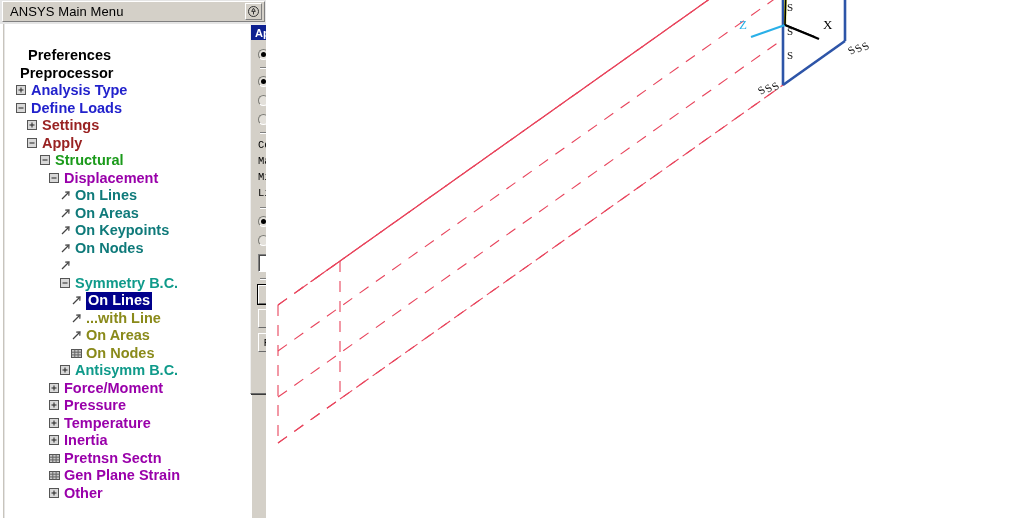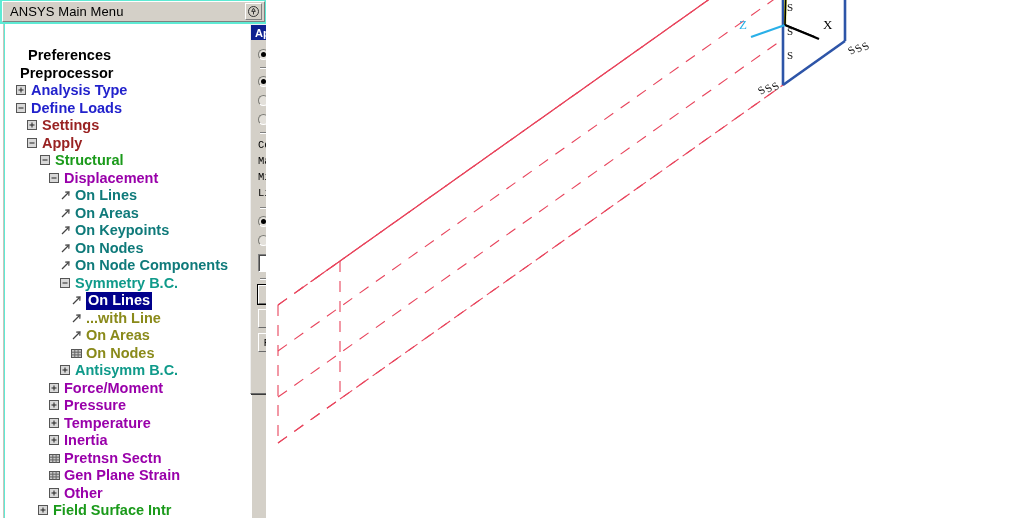--- a/index.html
+++ b/index.html
@@ -8,21 +8,21 @@
     width: 1024px; height: 518px;
     overflow: hidden;
     background: #ffffff;
     font-family: "Liberation Sans", sans-serif;
   }
   #root { position: relative; width: 1024px; height: 518px; background:#fff; }
 
   
   #main-menu {
     position: absolute; left: 0; top: 0; width: 266px; height: 518px;
-    background: #5eead4;
+    background: #e5e5e5;
   }
   #menu-titlebar {
     position: absolute; left: 2px; top: 1px; width: 263px; height: 21px;
     background: #d4d0c8;
     border: 1px solid #ffffff;
     border-right-color: #808080; border-bottom-color: #808080;
     display: flex; align-items: center;
   }
   #menu-title-text {
     font-size: 13px; color: #000; padding-left: 7px; letter-spacing: .1px;
@@ -283,21 +283,20 @@
           </span>
           <span class="tree-label" style="color: rgb(15, 122, 122);">On Nodes</span>
         </div>
         <div class="tree-row" style="padding-left: 55px;">
           <span class="tree-bullet">
             <svg width="11" height="11" viewBox="0 0 11 11">
               <path d="M2 9 L8.5 2.5" stroke="#444" stroke-width="1.2" fill="none"></path>
               <path d="M5.2 2.2 L9 2 L8.8 5.8" stroke="#444" stroke-width="1.2" fill="none"></path>
             </svg>
           </span>
-          <span class="tree-label" style="color: rgb(15, 122, 122);">On Node Components</span>
         </div>
         <div class="tree-row" style="padding-left: 55px;">
           <span class="tree-bullet">
             <svg width="11" height="11" viewBox="0 0 11 11">
               <rect x="0.5" y="0.5" width="9" height="9" fill="#d8d8d8" stroke="#555"></rect>
               <line x1="2.5" y1="5" x2="7.5" y2="5" stroke="#222"></line>
             </svg>
           </span>
           <span class="tree-label" style="color: rgb(15, 154, 138);">Symmetry B.C.</span>
         </div>
@@ -416,30 +415,20 @@
         </div>
         <div class="tree-row" style="padding-left: 44px;">
           <span class="tree-bullet">
             <svg width="11" height="11" viewBox="0 0 11 11">
               <rect x="0.5" y="0.5" width="9" height="9" fill="#d8d8d8" stroke="#555"></rect>
               <line x1="2.5" y1="5" x2="7.5" y2="5" stroke="#222"></line>
               <line x1="5" y1="2.5" x2="5" y2="7.5" stroke="#222"></line>
             </svg>
           </span>
           <span class="tree-label" style="color: rgb(153, 0, 170);">Other</span>
-        </div>
-        <div class="tree-row" style="padding-left: 33px;">
-          <span class="tree-bullet">
-            <svg width="11" height="11" viewBox="0 0 11 11">
-              <rect x="0.5" y="0.5" width="9" height="9" fill="#d8d8d8" stroke="#555"></rect>
-              <line x1="2.5" y1="5" x2="7.5" y2="5" stroke="#222"></line>
-              <line x1="5" y1="2.5" x2="5" y2="7.5" stroke="#222"></line>
-            </svg>
-          </span>
-          <span class="tree-label" style="color: rgb(26, 154, 26);">Field Surface Intr</span>
         </div>
       </div>
   </div>
 
   <div id="bg-window2"></div>
   <div id="bg-window">
     <div id="bg-window-tick"></div>
   </div>
 
   <div id="dialog">

